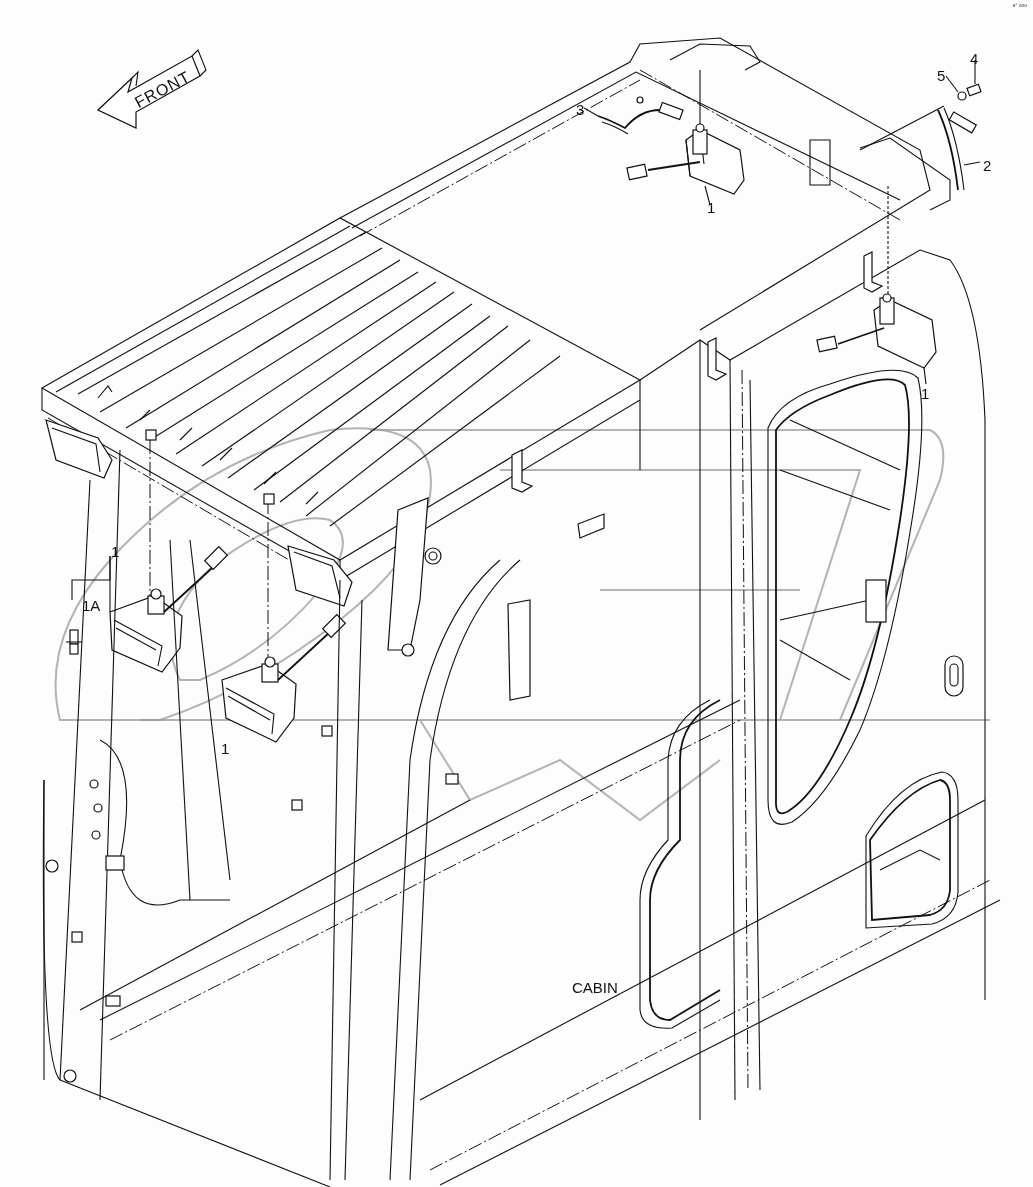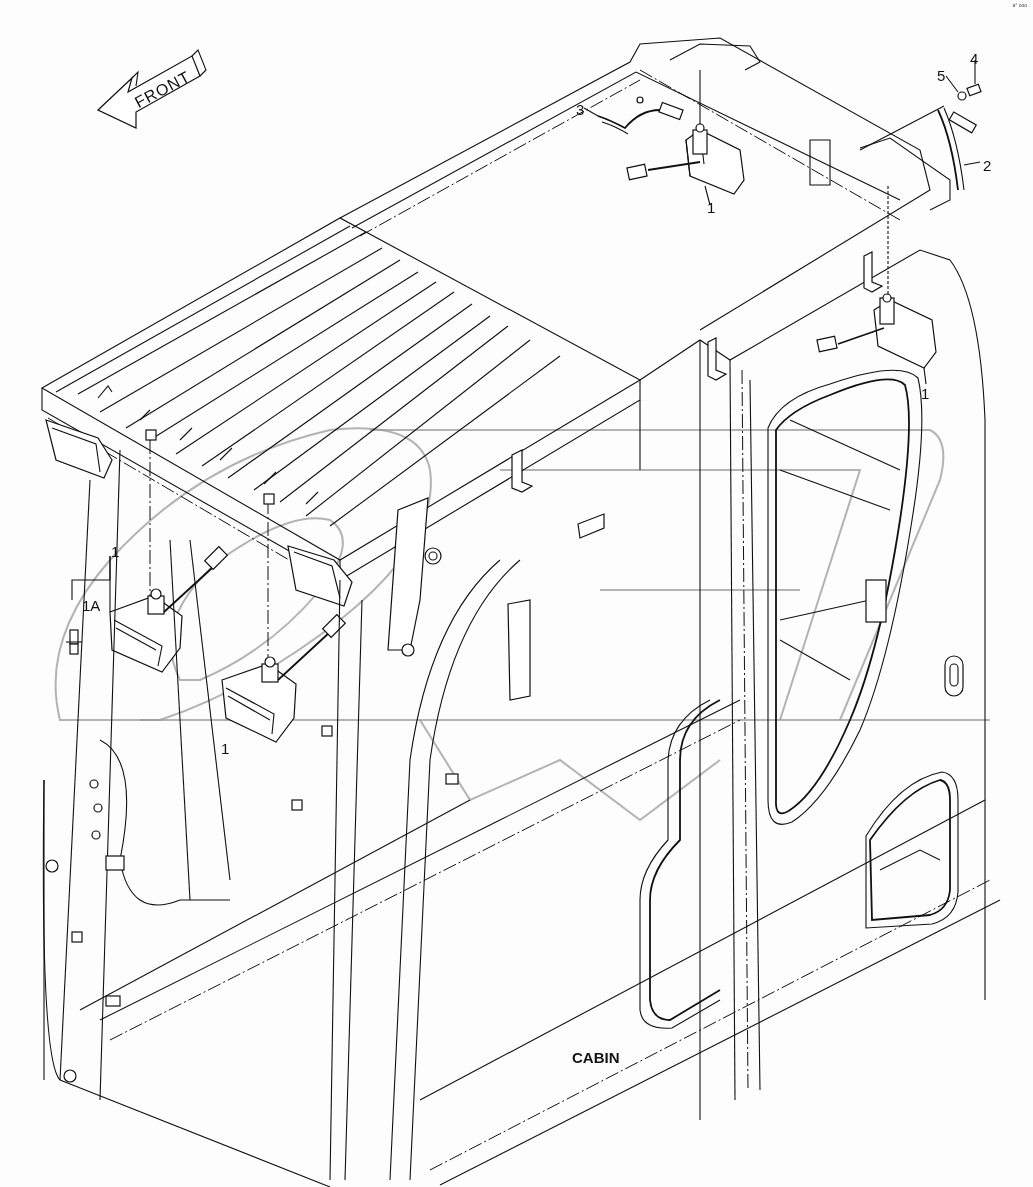--- a/index.html
+++ b/index.html
@@ -242,21 +242,21 @@
       <rect class="fillw" x="446" y="774" width="12" height="10"></rect>
       <rect class="fillw" x="106" y="996" width="14" height="10"></rect>
       <rect class="fillw" x="106" y="856" width="18" height="14"></rect>
     </g>
   </svg>
 
   <span class="label-front" style="left:132px; top:96px;">FRONT</span>
 
   <span class="corner-mark">a° ooo</span>
 
-  <span class="label" style="left:572px; top:1050px;font-weight:bold;">CABIN</span>
+  <span class="label" style="left:572px; top:980px;">CABIN</span>
 
   <span class="label" style="left:707px; top:200px;">1</span>
   <span class="label" style="left:921px; top:386px;">1</span>
   <span class="label" style="left:111px; top:544px;">1</span>
   <span class="label" style="left:221px; top:741px;">1</span>
   <span class="label" style="left:56px; top:598px;margin-left:26px;">1A</span>
   <span class="label" style="left:983px; top:158px;">2</span>
   <span class="label" style="left:576px; top:102px;">3</span>
   <span class="label" style="left:970px; top:51px;">4</span>
   <span class="label" style="left:937px; top:68px;">5</span>

